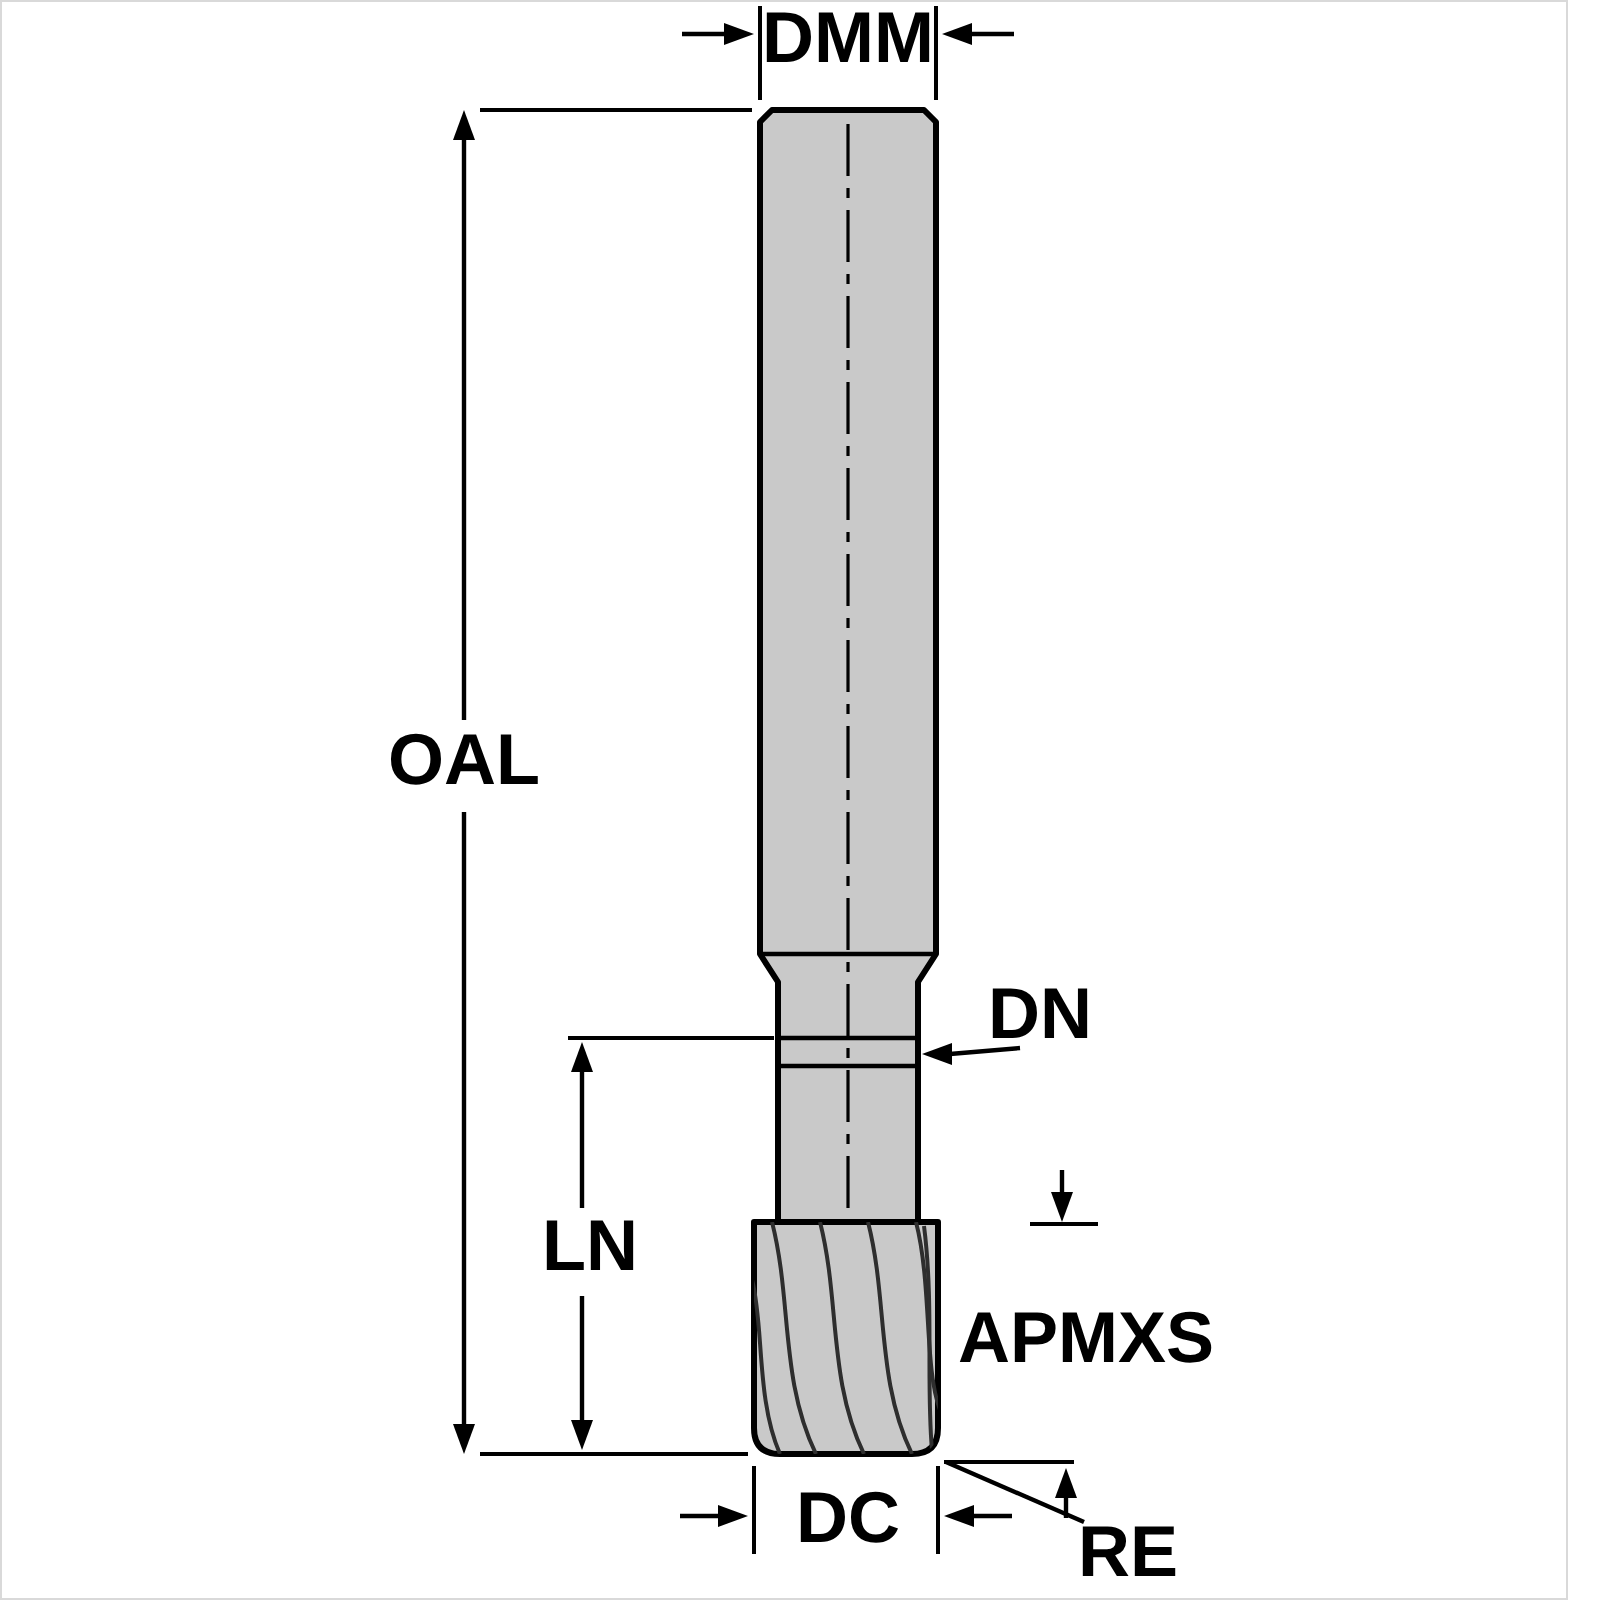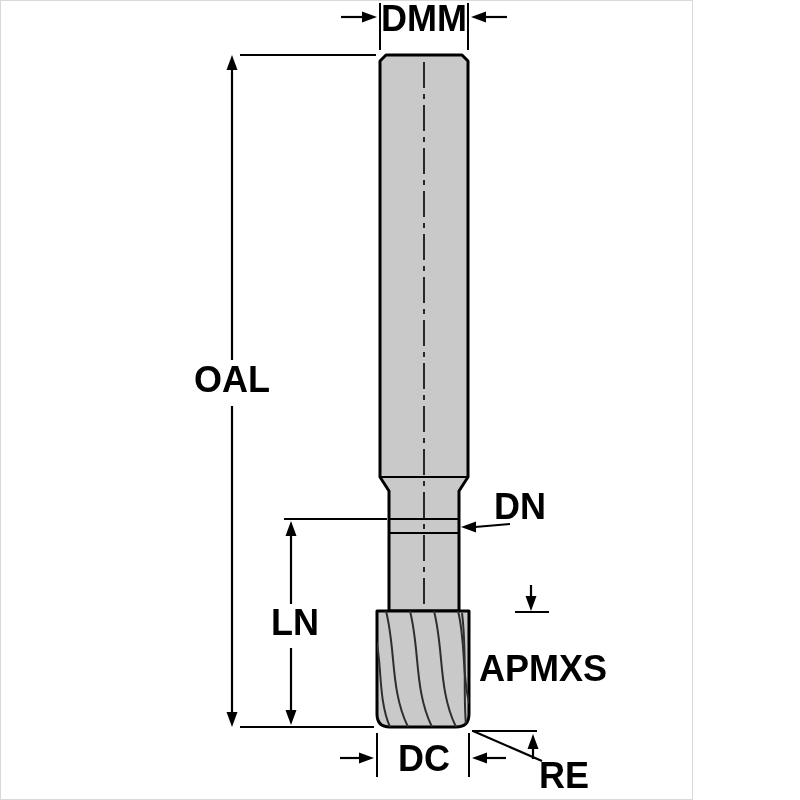--- a/index.html
+++ b/index.html
@@ -2,21 +2,21 @@
 <html><head>
 <meta charset="utf-8">
 <style>
   html, body {
     margin: 0;
     padding: 0;
     background: #ffffff;
     font-family: "Liberation Sans", sans-serif;
   }
   .page {
-    width: 693px;
+    width: 784px;
     height: 800px;
     position: relative;
     background: #ffffff;
     box-shadow: inset 0 0 0 1px #d9d9d9;
     overflow: hidden;
   }
   svg { display: block; }
   .tool-outline {
     stroke: #000000;
     stroke-width: 3;

